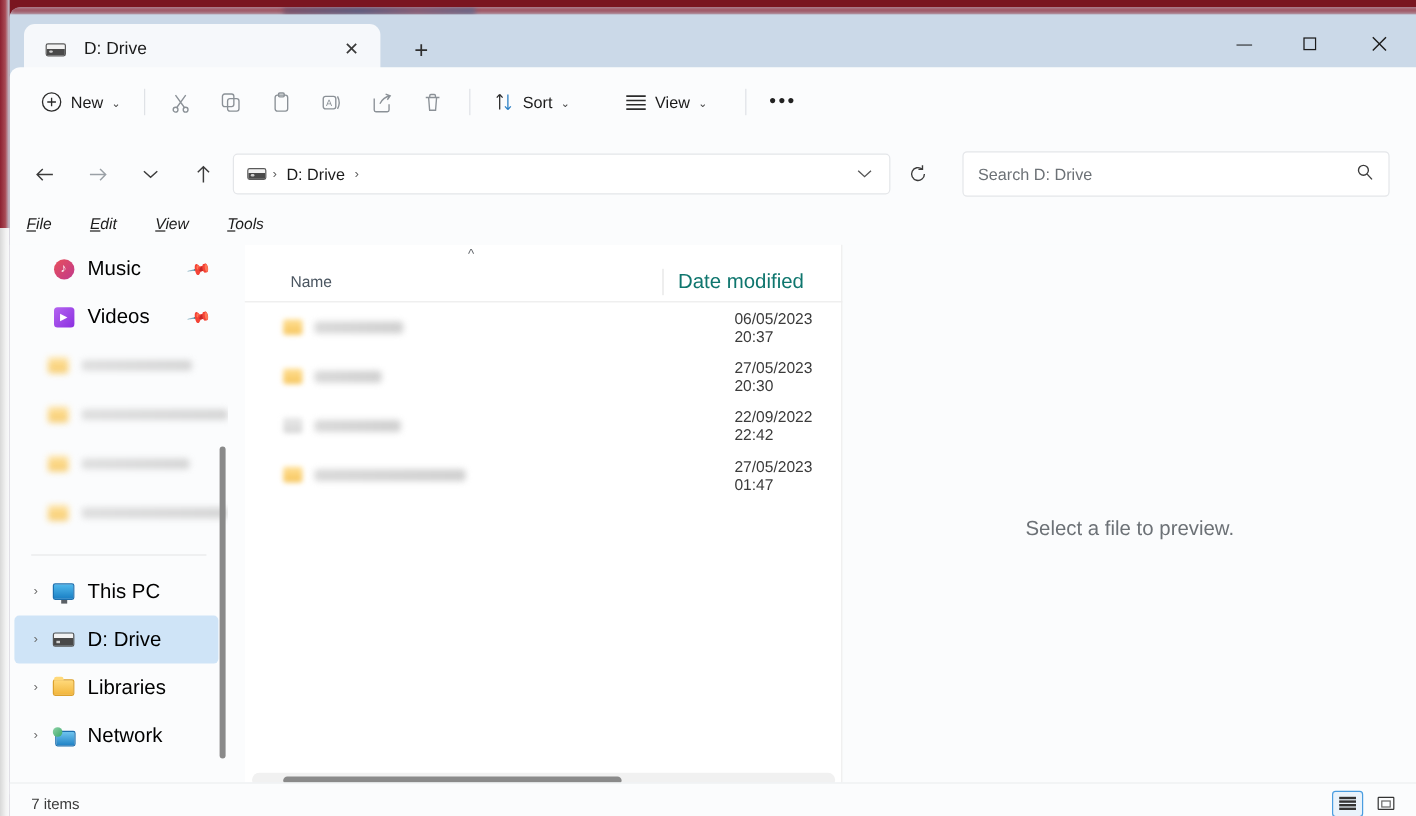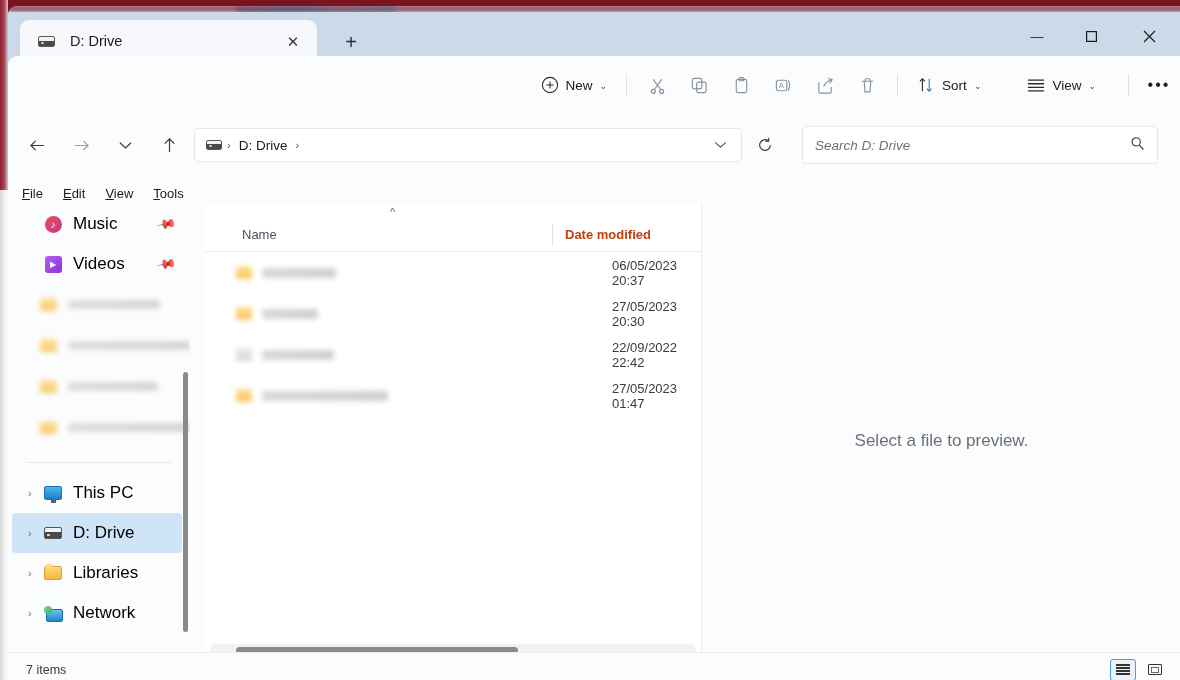--- a/index.html
+++ b/index.html
@@ -90,21 +90,20 @@
     background: #fbfcfd;
     border-top-left-radius: 9px;
   }
 
   
   .cmdbar {
     position: absolute; left: 0; top: 0;
     width: 1172px; height: 58px;
     display: flex; align-items: center;
     padding-left: 16px;
-    justify-content: flex-end;
   }
   .cmd-btn {
     height: 34px; border-radius: 5px;
     display: flex; align-items: center; gap: 7px;
     padding: 0 10px; color: #1b1b1b; font-size: 13.5px;
   }
   .cmd-icon-btn {
     width: 42px; height: 34px; border-radius: 5px;
     display:flex; align-items:center; justify-content:center;
   }
@@ -134,29 +133,29 @@
   .crumb-sep { color:#5c5c5c; font-size: 11px; padding: 0 4px;}
   .addr-chev {
     width: 34px; height: 32px; display:flex;align-items:center;justify-content:center;
     font-size: 11px; color:#555; margin-left:auto;
   }
   .refresh-btn { width: 34px; height: 34px; display:flex;align-items:center;justify-content:center;
     font-size: 15px; color:#3b3b3b; margin-left: 6px;}
   .searchbox {
     width: 356px; height: 38px; margin-left: 20px;
     background:#ffffff; border:1px solid #e4e6e9; border-radius: 4px;
-    display:flex; align-items:center; padding: 2px 12px; font-style: italic;
+    display:flex; align-items:center; padding: 2px 12px;
   }
   .search-ph { flex:1; font-size: 13.5px; color:#6c7176; }
   .search-ico { font-size: 14px; color:#3b3b3b; }
 
   
   .menubar {
     position:absolute; left:0; top:120px; width:1172px; height:28px;
-    display:flex; align-items:flex-end; padding-left: 6px; gap: 4px;
+    display:flex; align-items:flex-start; padding-left: 6px; gap: 16px; font-style: italic;
   }
   .menu-item { font-size: 13px; color:#1b1b1b; padding: 3px 8px; }
   .menu-item u { text-decoration: underline; }
 
   
   .content { position:absolute; left:0; top:148px; width:1172px; height: 458px; }
 
   
   .sidebar {
     position:absolute; left:0; top:0; width:182px; height: 458px;
@@ -227,21 +226,21 @@
     position:absolute; left: 196px; top: 0; width: 498px; height: 458px;
     background:#ffffff;
   }
   .sort-caret { position:absolute; left: 186px; top: 2px; font-size: 11px; color:#5f6368; }
   .col-headers {
     position:absolute; left:0; top: 14px; width: 498px; height: 34px;
     display:flex; align-items:center; border-bottom:1px solid #ececec;
   }
   .col-name { width: 348px; padding-left: 38px; font-size:13px; color:#4a5560; }
   .col-sep { width:1px; height: 22px; background:#e3e3e3; }
-  .col-date { flex:1; padding-left: 12px; font-size:13px; color:#c2410c;font-weight:bold; }
+  .col-date { flex:1; padding-left: 12px; font-size:17px; color:#0f766e; }
   .frow { height: 41px; display:flex; align-items:center;gap:48px; }
   .frow-name { width: 348px; padding-left: 32px; display:flex;align-items:center; gap:10px; }
   .frow-date { flex:1; padding-left: 12px; font-size:13px; color:#3b3b3b; }
   .f-icon-blur {
     width: 16px; height: 13px; border-radius:2px;
     background: linear-gradient(to bottom,#ffdf95,#f6c55b);
     filter: blur(2.4px);
   }
   .f-icon-blur.doc { background: linear-gradient(to bottom,#e9e9e9,#d6d6d6); }
   .f-icon-blur.faint { background: linear-gradient(to bottom,#f4f4f4,#ececec); opacity:.6;}

